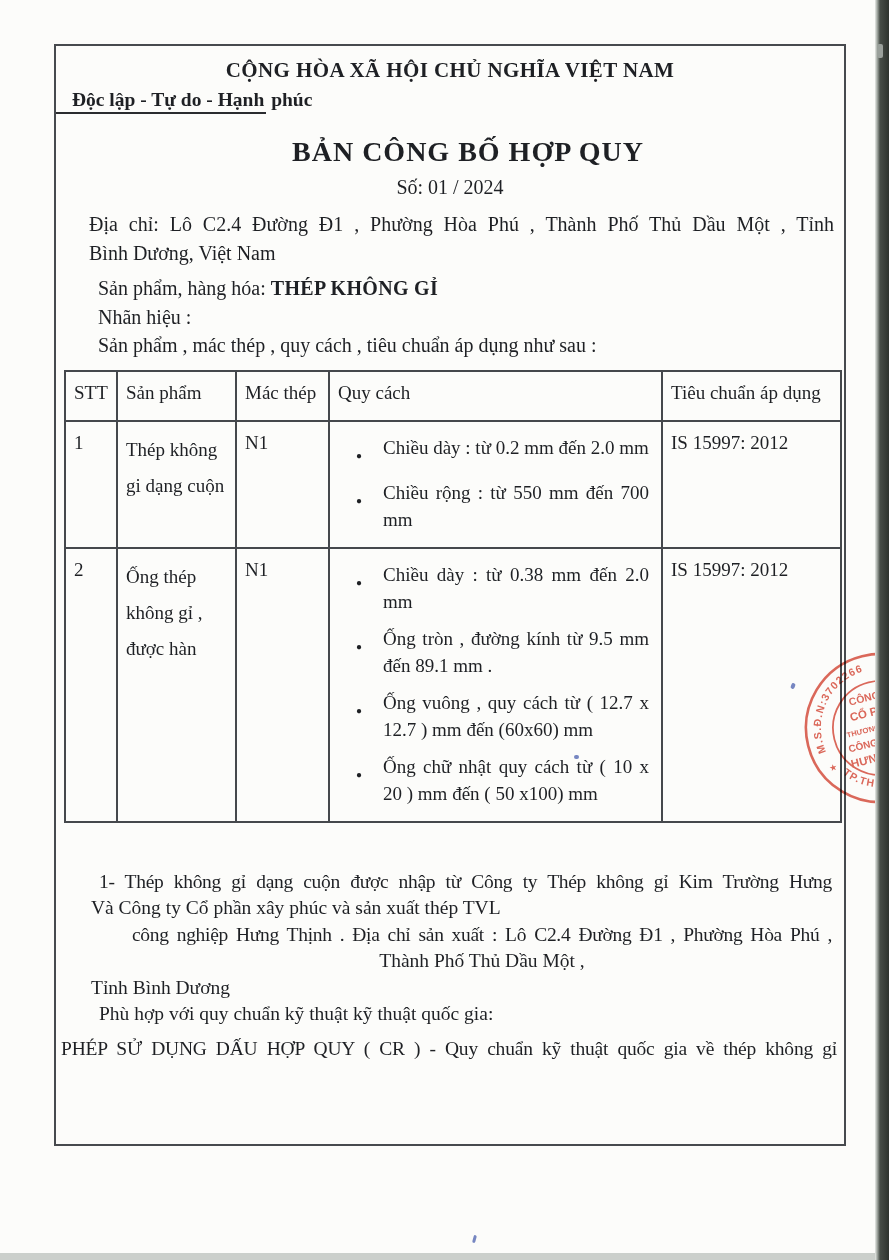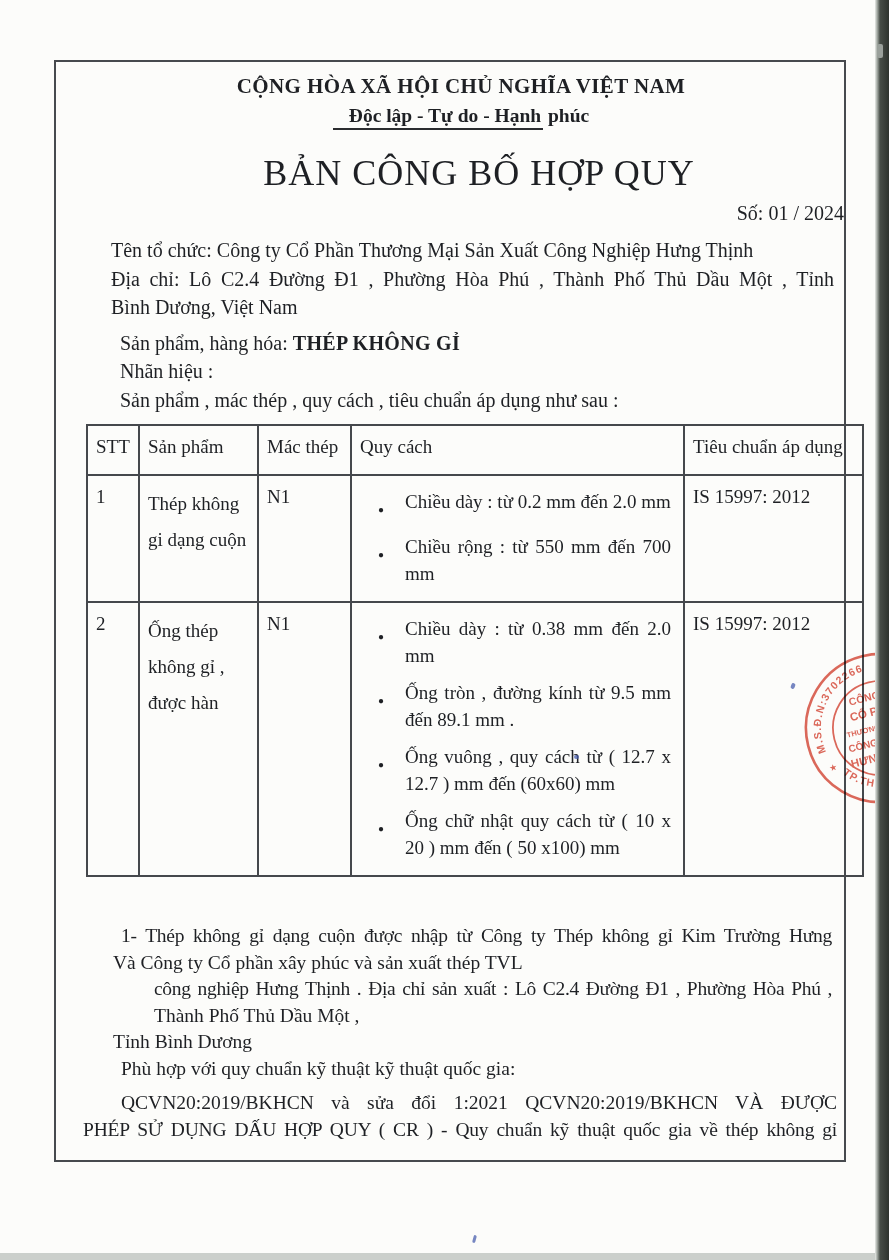--- a/index.html
+++ b/index.html
@@ -3,28 +3,28 @@
 <meta charset="utf-8">
 <style>
   html,body{margin:0;padding:0;}
   body{
     width:889px;height:1260px;position:relative;overflow:hidden;
     background:#fcfcfa;
     font-family:"Liberation Serif","DejaVu Serif",serif;
     color:#1e2024;
   }
   .frame{
-    position:absolute;left:54px;top:60px;width:792px;height:1102px;
-    border:2px solid #474a4e;box-sizing:border-box;background:transparent;padding-left:22px;
+    position:absolute;left:54px;top:44px;width:792px;height:1102px;
+    border:2px solid #474a4e;box-sizing:border-box;background:transparent;
   }
   .nat-header{margin-top:12px;text-align:center;font-weight:bold;font-size:21px;letter-spacing:.4px;}
-  .motto{margin-top:6px;text-align:center;font-weight:bold;font-size:19.5px;}
+  .motto{margin-top:6px;font-weight:bold;font-size:19.5px;}
   .motto-u{border-bottom:2px solid #2a2c2f;padding:0 2px 2px 16px;}
-  .doc-title{margin-top:25px;text-align:center;font-weight:normal;font-size:36px;letter-spacing:1px;margin-left:36px;}
-  .doc-no{margin-top:8px;text-align:right;font-size:20px;}
+  .doc-title{margin-top:25px;text-align:center;font-weight:bold;font-size:28px;letter-spacing:1px;margin-left:36px;}
+  .doc-no{margin-top:8px;text-align:center;font-size:20px;}
   .org{margin:11px 6px 0 33px;font-size:20px;line-height:28.5px;}
   .org .jst{text-align:justify;text-align-last:justify;padding-right:4px;}
   .org .ind{padding-left:9px;font-family:Liberation Serif, serif;}
   .org .gap-top{margin-top:7px;}
   .product-name{font-weight:bold;letter-spacing:.3px;}
   table.spec{
     border-collapse:collapse;table-layout:fixed;
     margin:10px 0 0 8px;width:776px;font-size:19px;
   }
   table.spec td,table.spec th{
@@ -35,21 +35,21 @@
   .col-stt{width:52px;} .col-name{width:119px;} .col-grade{width:93px;} .col-spec{width:333px;} .col-std{width:179px;}
   td.c{text-align:center;}
   td.name-cell{text-align:justify;padding-left:9px;padding-right:10px;line-height:36px;margin-left:40px;}
   ul.bullets{list-style:none;margin:2px 0 0 0;padding:0 4px 0 18px;}
   ul.bullets li{display:flex;margin-bottom:10px;line-height:27px;}
   .bullet{width:27px;flex:0 0 27px;font-size:10px;padding-top:8px;}
   .btext{flex:1;text-align:justify;}
   .notes{margin:46px 6px 0 35px;font-size:19.5px;line-height:26.5px;}
   .notes .ln{padding-right:6px;}
   .notes .i1{padding-left:8px;}
-  .notes .i2{padding-left:41px;}
+  .notes .i2{padding-left:41px;text-align:center;}
   .notes .jst{text-align:justify;text-align-last:justify;letter-spacing:-0.3px;}
   .conf{margin:7px 7px 0 5px;font-size:19.5px;line-height:27px;}
   .conf .l1{padding-left:38px;text-align:justify;text-align-last:justify;}
   .conf .l2{text-align:justify;text-align-last:justify;letter-spacing:-0.2px;}
   .stamp{
     position:absolute;left:790px;top:636px;width:200px;height:200px;
     opacity:.88;mix-blend-mode:multiply;
     font-family:"Liberation Sans","DejaVu Sans",sans-serif;
   }
   .stamp text{font-weight:bold;fill:currentColor;}
@@ -73,21 +73,20 @@
 
   <div class="motto">
     <span class="motto-u">Độc lập - Tự do - Hạnh</span>
     <span>phúc</span>
   </div>
 
   <div class="doc-title">BẢN CÔNG BỐ HỢP QUY</div>
   <div class="doc-no">Số: 01 / 2024</div>
 
   <div class="org">
-    <div class="ln">Tên tổ chức: Công ty Cổ Phần Thương Mại Sản Xuất Công Nghiệp Hưng Thịnh</div>
     <div class="jst">Địa chỉ: Lô C2.4 Đường Đ1 , Phường Hòa Phú , Thành Phố Thủ Dầu Một , Tỉnh</div>
     <div>Bình Dương, Việt Nam</div>
     <div class="ind gap-top">
       <span>Sản phẩm, hàng hóa: </span><span class="product-name">THÉP KHÔNG GỈ</span>
     </div>
     <div class="ind">Nhãn hiệu :</div>
     <div class="ind">Sản phẩm , mác thép , quy cách , tiêu chuẩn áp dụng như sau :</div>
   </div>
 
   <table class="spec">
@@ -156,21 +155,20 @@
   <div class="notes">
     <div class="ln i1 jst">1- Thép không gỉ dạng cuộn được nhập từ Công ty Thép không gỉ Kim Trường Hưng</div>
     <div class="ln">Và Công ty Cổ phần xây phúc và sản xuất thép TVL</div>
     <div class="ln i2 jst">công nghiệp Hưng Thịnh . Địa chỉ sản xuất : Lô C2.4 Đường Đ1 , Phường Hòa Phú ,</div>
     <div class="ln i2">Thành Phố Thủ Dầu Một ,</div>
     <div class="ln">Tỉnh Bình Dương</div>
     <div class="ln i1">Phù hợp với quy chuẩn kỹ thuật kỹ thuật quốc gia:</div>
   </div>
 
   <div class="conf">
-    <div class="l1">QCVN20:2019/BKHCN và sửa đổi 1:2021 QCVN20:2019/BKHCN VÀ ĐƯỢC</div>
     <div class="l2">PHÉP SỬ DỤNG DẤU HỢP QUY ( CR ) -  Quy chuẩn kỹ thuật quốc gia về thép không gỉ</div>
   </div>
 
 </div>
 
 <svg class="stamp" viewBox="0 0 200 200" style="color: rgb(217, 84, 69);">
   <g transform="rotate(-14 90 92)">
     <circle cx="90" cy="92" r="74" fill="none" stroke="currentColor" stroke-width="2.6"></circle>
     <circle cx="90" cy="92" r="47" fill="none" stroke="currentColor" stroke-width="1.8"></circle>
     <defs>

